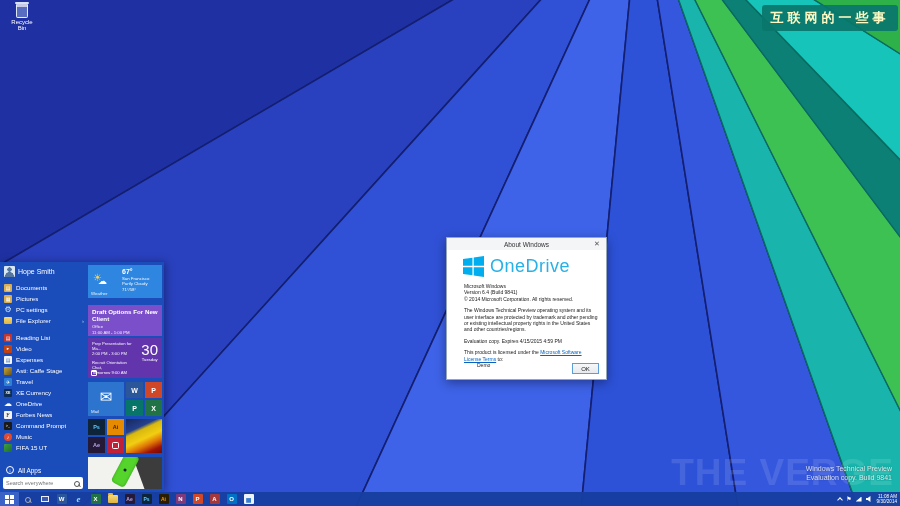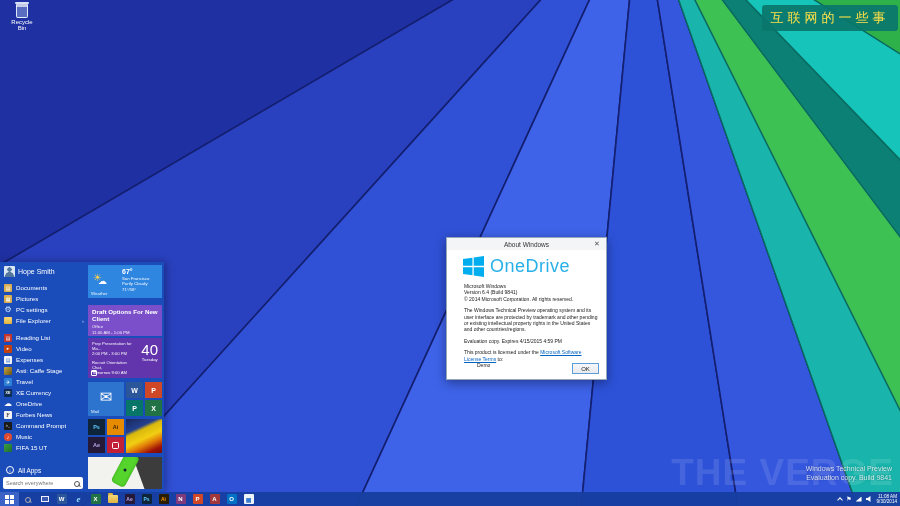--- a/index.html
+++ b/index.html
@@ -2,22 +2,22 @@
 <html><head>
 <meta charset="utf-8">
 <style>
   * { box-sizing: border-box; margin: 0; padding: 0; }
   html,body { width:900px; height:506px; overflow:hidden; font-family:"Liberation Sans",sans-serif; }
   #screen { position:relative; width:900px; height:506px; background:#2a44c6; overflow:hidden; }
   #wallpaper { position:absolute; inset:0; }
 
   
   .site-badge { position:absolute; left:762px; top:5px; width:136px; height:26px;
-    background:rgba(10,118,108,.93); border-radius:3px; color:#fde047; font-size:13px;
-    letter-spacing:4px; display:flex; align-items:center; justify-content:center; }
+    background:rgba(10,118,108,.93); border-radius:3px; color:#fef9c3; font-size:13px;
+    letter-spacing:4px; display:flex; align-items:center; justify-content:center;font-weight:bold; }
   .verge-mark { position:absolute; right:6px; bottom:12px; font-size:37px; font-weight:800;
     letter-spacing:1px; color:rgba(255,255,255,.11); font-family:"Liberation Sans",sans-serif;margin-left:48px; }
   .build-mark { position:absolute; right:8px; bottom:24px; text-align:right;
     color:rgba(255,255,255,.8); font-size:7px; line-height:9px; text-shadow:0 0 2px rgba(0,0,0,.3); }
   .recycle-bin { position:absolute; left:7px; top:4px; width:30px; text-align:center; color:#fff; font-size:6px; }
   .bin-glyph { display:block; width:12px; height:14px; margin:0 auto 1px;
     border:1px solid rgba(235,245,255,.9); border-top:none; border-radius:1px 1px 2px 2px;
     background:linear-gradient(rgba(255,255,255,.75) 0 3px, rgba(200,225,250,.35) 3px);
     position:relative; }
   .bin-glyph::before { content:""; position:absolute; left:-2px; top:-2px; width:14px; height:2px;
@@ -304,21 +304,21 @@
     <div class="tile t-cal2">
       <div class="cal2-ev">
         <span style="display:block">Prep Presentation for Ma...</span>
         <span style="display:block">2:00 PM - 3:00 PM</span>
       </div>
       <div class="cal2-ev">
         <span style="display:block">Recruit Orientation Chat,</span>
         <span style="display:block">Tomorrow 9:00 AM</span>
       </div>
       <div class="cal2-day">
-        <div class="cal2-num">40</div>
+        <div class="cal2-num">30</div>
         <div class="cal2-name">Tuesday</div>
       </div>
       <span class="cal-mini"></span>
     </div>
 
     <div class="tile t-mail">
       <span class="mail-env">✉</span>
       <span class="t-label">Mail</span>
     </div>
 

